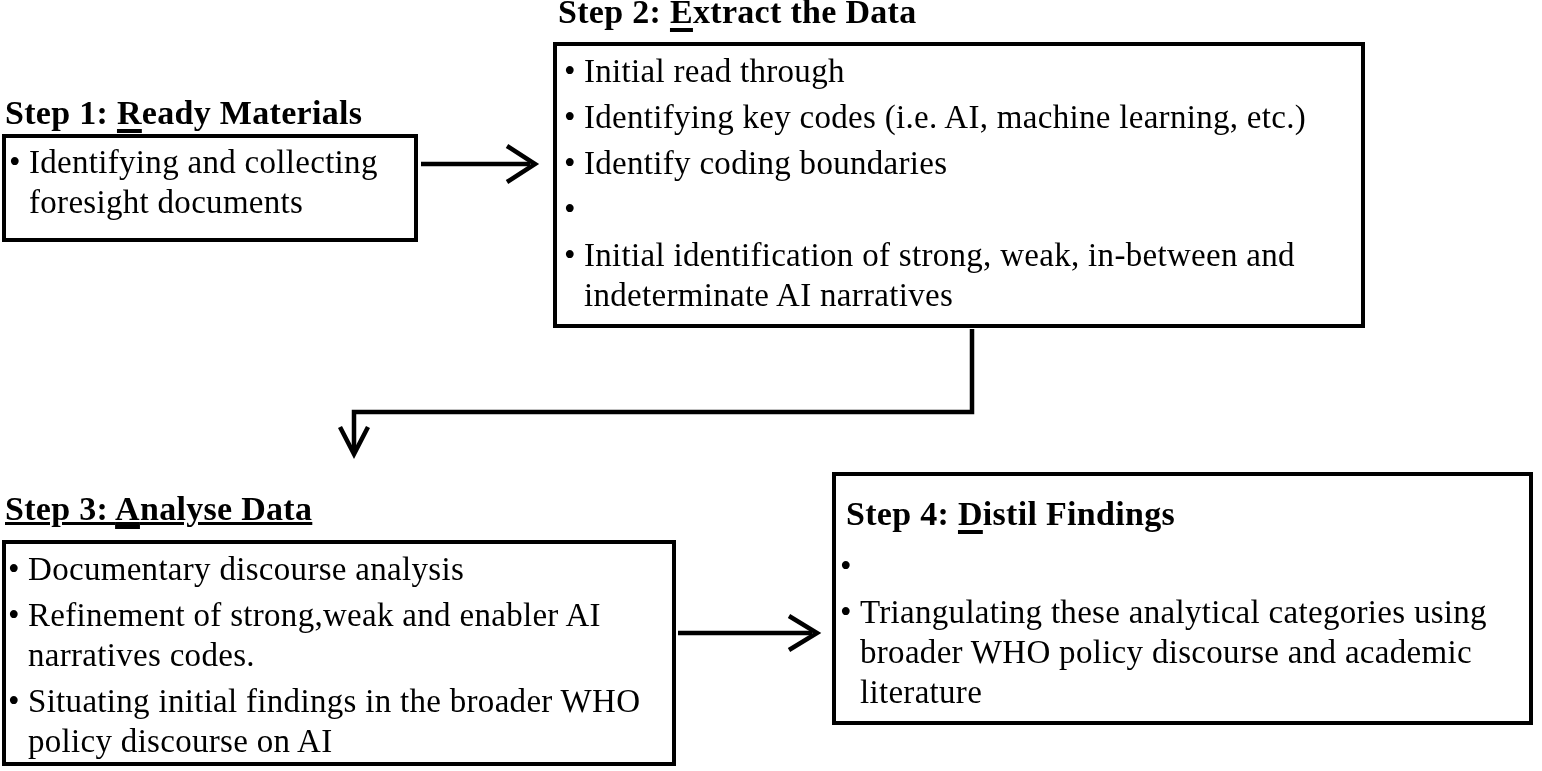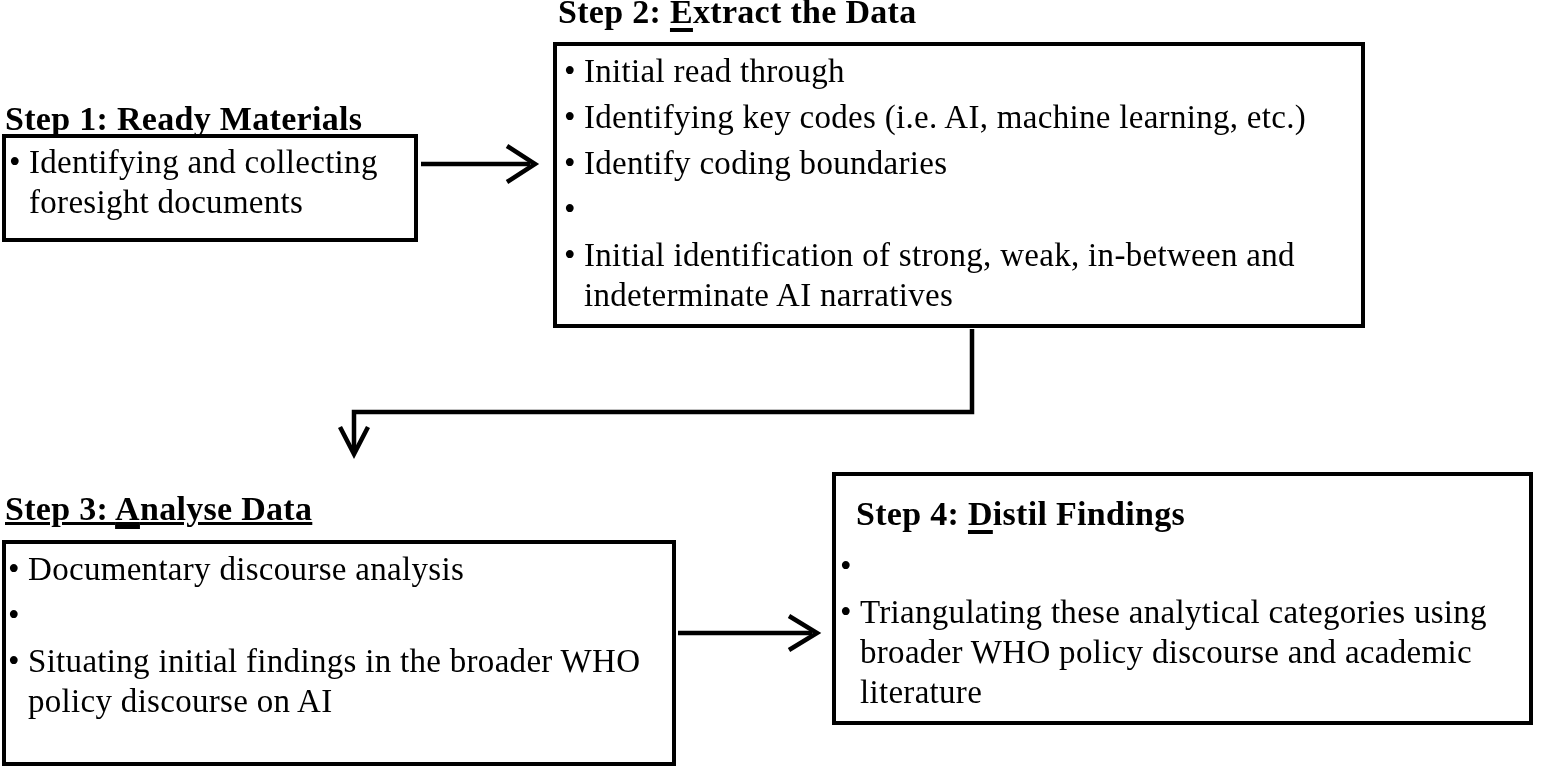--- a/index.html
+++ b/index.html
@@ -47,29 +47,29 @@
     flex: 0 0 20px;
     width: 20px;
   }
   .btxt {
     white-space: pre-line;
   }
   #box1 { left: 2px;   top: 134px; width: 416px; height: 108px; padding: 4px 6px 0 3px; }
   #box2 { left: 553px; top: 42px;  width: 812px; height: 286px; padding: 5px 8px 0 7px; }
   #box3 { left: 2px;   top: 540px; width: 674px; height: 226px; padding: 5px 6px 0 2px; }
   #box4 { left: 832px; top: 472px; width: 701px; height: 253px; padding: 19px 10px 0 4px; }
-  #t1 { left: 5px;   top: 100px; }
+  #t1 { left: 5px;   top: 94px; }
   #t2 { left: 558px; top: -7px; }
   #t3 { left: 5px;   top: 490px; text-decoration: underline; }
   .title-inbox {
     font-weight: bold;
     font-size: 34px;
     line-height: 38px;
     letter-spacing: 0.3px;
-    margin-left: 16px;
+    margin-left: 6px;
     margin-bottom: 13px;
     white-space: nowrap;
   }
   #flow-lines {
     position: absolute;
     left: 0; top: 0;
     width: 1542px;
     height: 771px;
     pointer-events: none;
   }
@@ -139,20 +139,22 @@
   <div id="t3" class="step-title">
     <span>Step 3: </span><span class="u-letter">A</span><span>nalyse Data</span>
   </div>
   <div id="box3" class="box">
     <div class="bullet">
       <span class="dot">•</span>
       <span class="btxt">Documentary discourse analysis</span>
     </div>
     <div class="bullet">
       <span class="dot">•</span>
+      <span class="btxt">Refinement of strong,weak and enabler AI
+narratives codes.</span>
     </div>
     <div class="bullet">
       <span class="dot">•</span>
       <span class="btxt">Situating initial findings in the broader WHO
 policy discourse on AI</span>
     </div>
   </div>
 
   <div id="box4" class="box">
     <div class="title-inbox">

